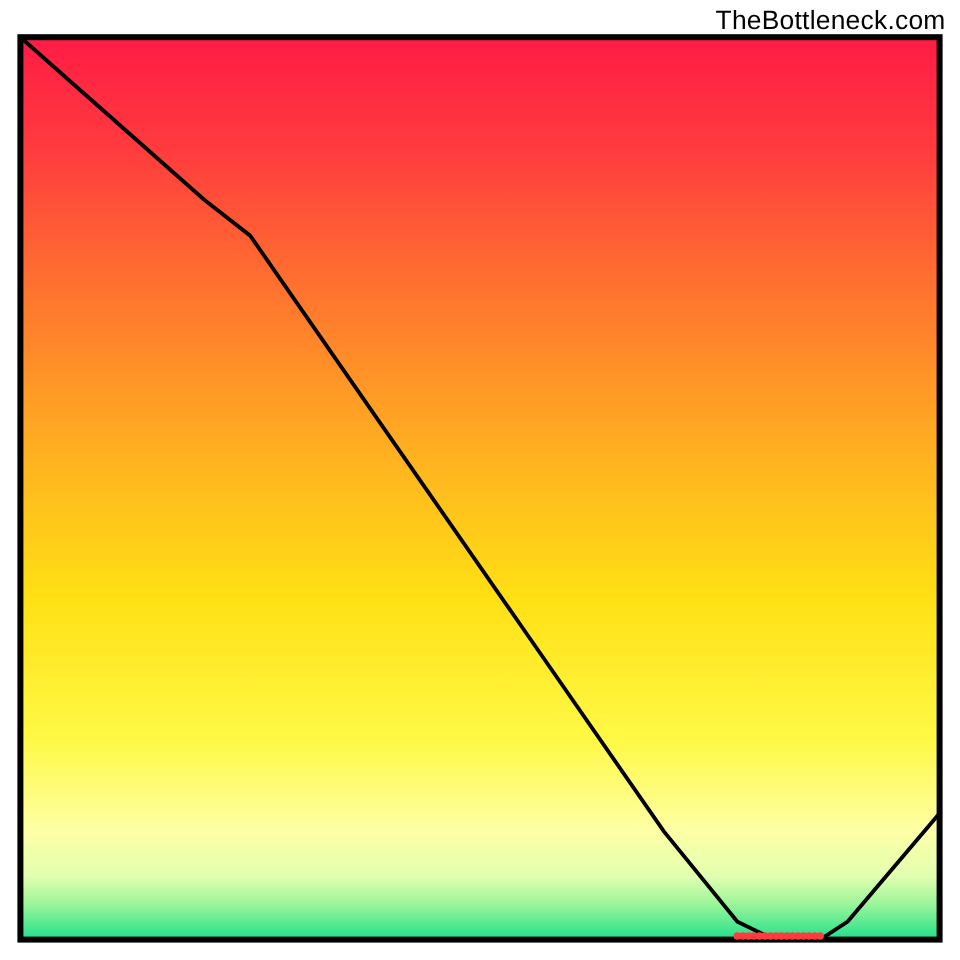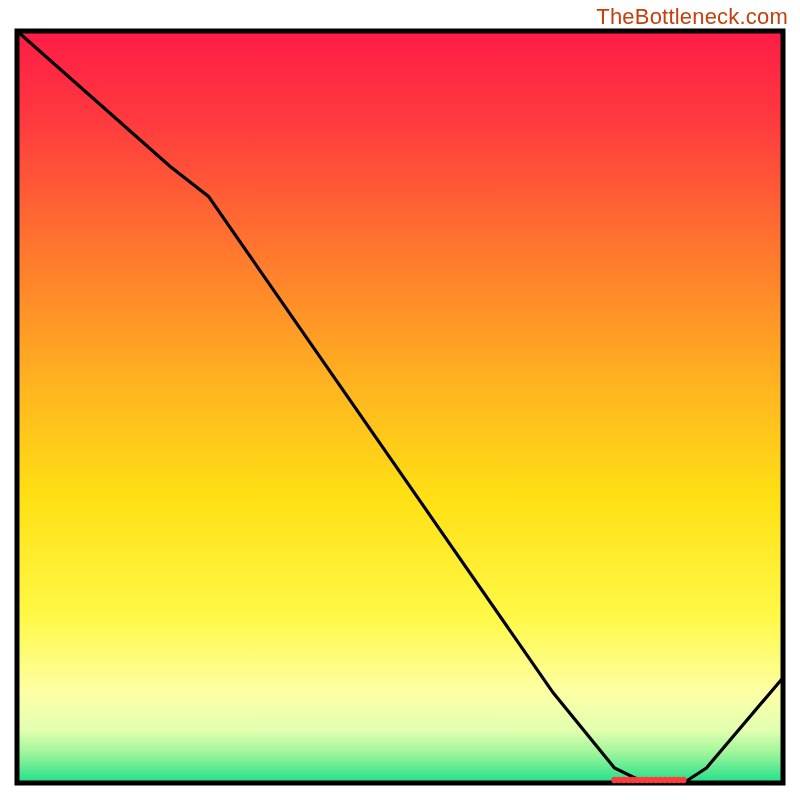--- a/index.html
+++ b/index.html
@@ -8,21 +8,21 @@
     width: 800px;
     height: 800px;
     background: #ffffff;
     font-family: Arial, Helvetica, sans-serif;
     position: relative;
   }
   .watermark {
     position: absolute;
     top: 4px;
     right: 12px;
-    color: #c2410c;
+    color: #000000;
     font-size: 22px;
     font-weight: 500;
     letter-spacing: 0.2px;
   }
   .chart-wrap {
     position: absolute;
     top: 28px;
     left: 14px;
     width: 772px;
     height: 758px;

